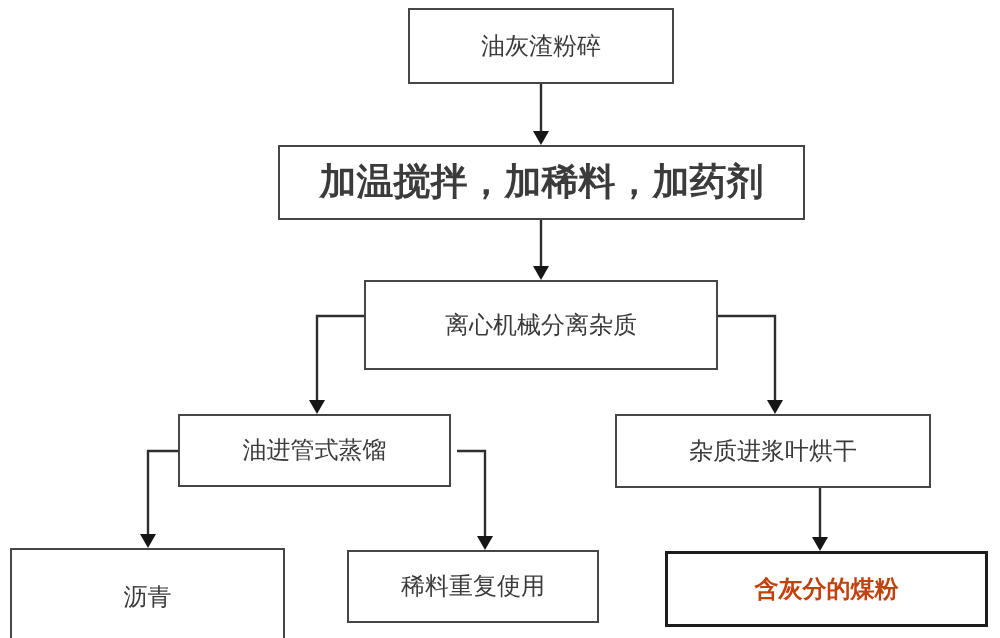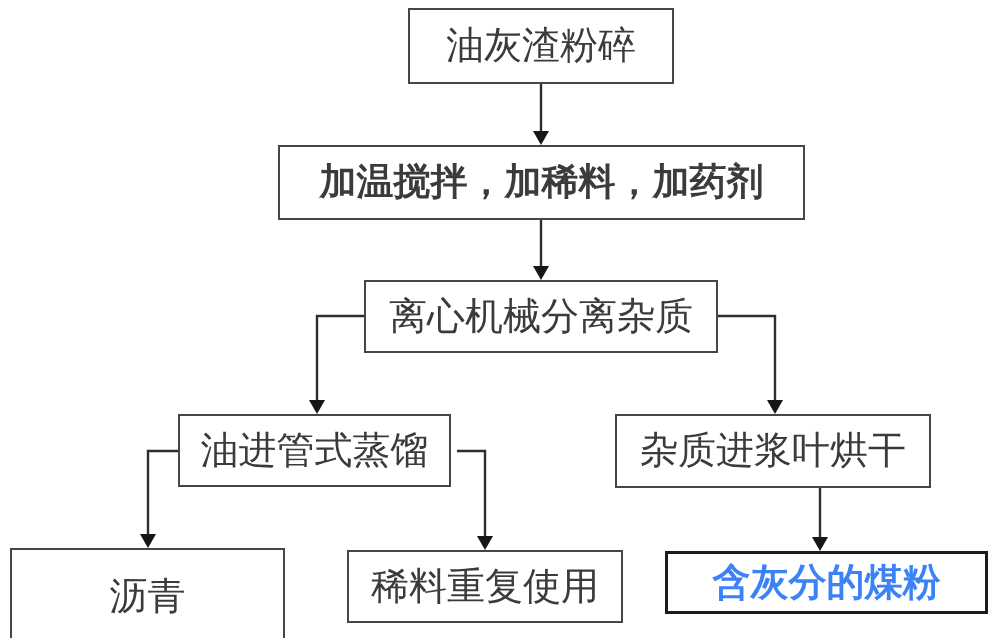--- a/index.html
+++ b/index.html
@@ -34,33 +34,33 @@
   .node {
     position: absolute;
     box-sizing: border-box;
     background: #ffffff;
     border: 2px solid #464646;
     color: #3b3b3b;
     display: flex;
     align-items: center;
     justify-content: center;
     text-align: center;
-    font-size: 38px;
+    font-size: 24px;
     line-height: 1.1;
     white-space: nowrap;
   }
   .n-crush    { left: 408px; top:   8px; width: 266px; height: 76px; }
   .n-mix      { left: 278px; top: 145px; width: 527px; height: 75px; font-size: 37px; font-weight: bold; }
-  .n-separate { left: 364px; top: 280px; width: 354px; height: 73px; justify-content: center; }
+  .n-separate { left: 364px; top: 280px; width: 354px; height: 90px; justify-content: center; }
   .n-distill  { left: 178px; top: 414px; width: 273px; height: 73px; }
   .n-dry      { left: 615px; top: 414px; width: 316px; height: 74px; }
   .n-asphalt  { left:  10px; top: 548px; width: 275px; height: 98px; }
-  .n-thinner  { left: 347px; top: 550px; width: 276px; height: 73px; }
-  .n-coal     { left: 665px; top: 551px; width: 323px; height: 63px;
-                border: 3px solid #1c1c1c; color: #3b82f6; font-weight: bold; }
+  .n-thinner  { left: 347px; top: 550px; width: 252px; height: 73px; }
+  .n-coal     { left: 665px; top: 551px; width: 323px; height: 76px;
+                border: 3px solid #1c1c1c; color: #c2410c; font-weight: bold; }
 </style>
 </head>
 <body>
 
 <div class="canvas">
 
   <svg class="edges" viewBox="0 0 1000 638" xmlns="http://www.w3.org/2000/svg">
     <g>
       <path d="M541,84 V132"></path>
       <polygon points="533,131 549,131 541,145"></polygon>

